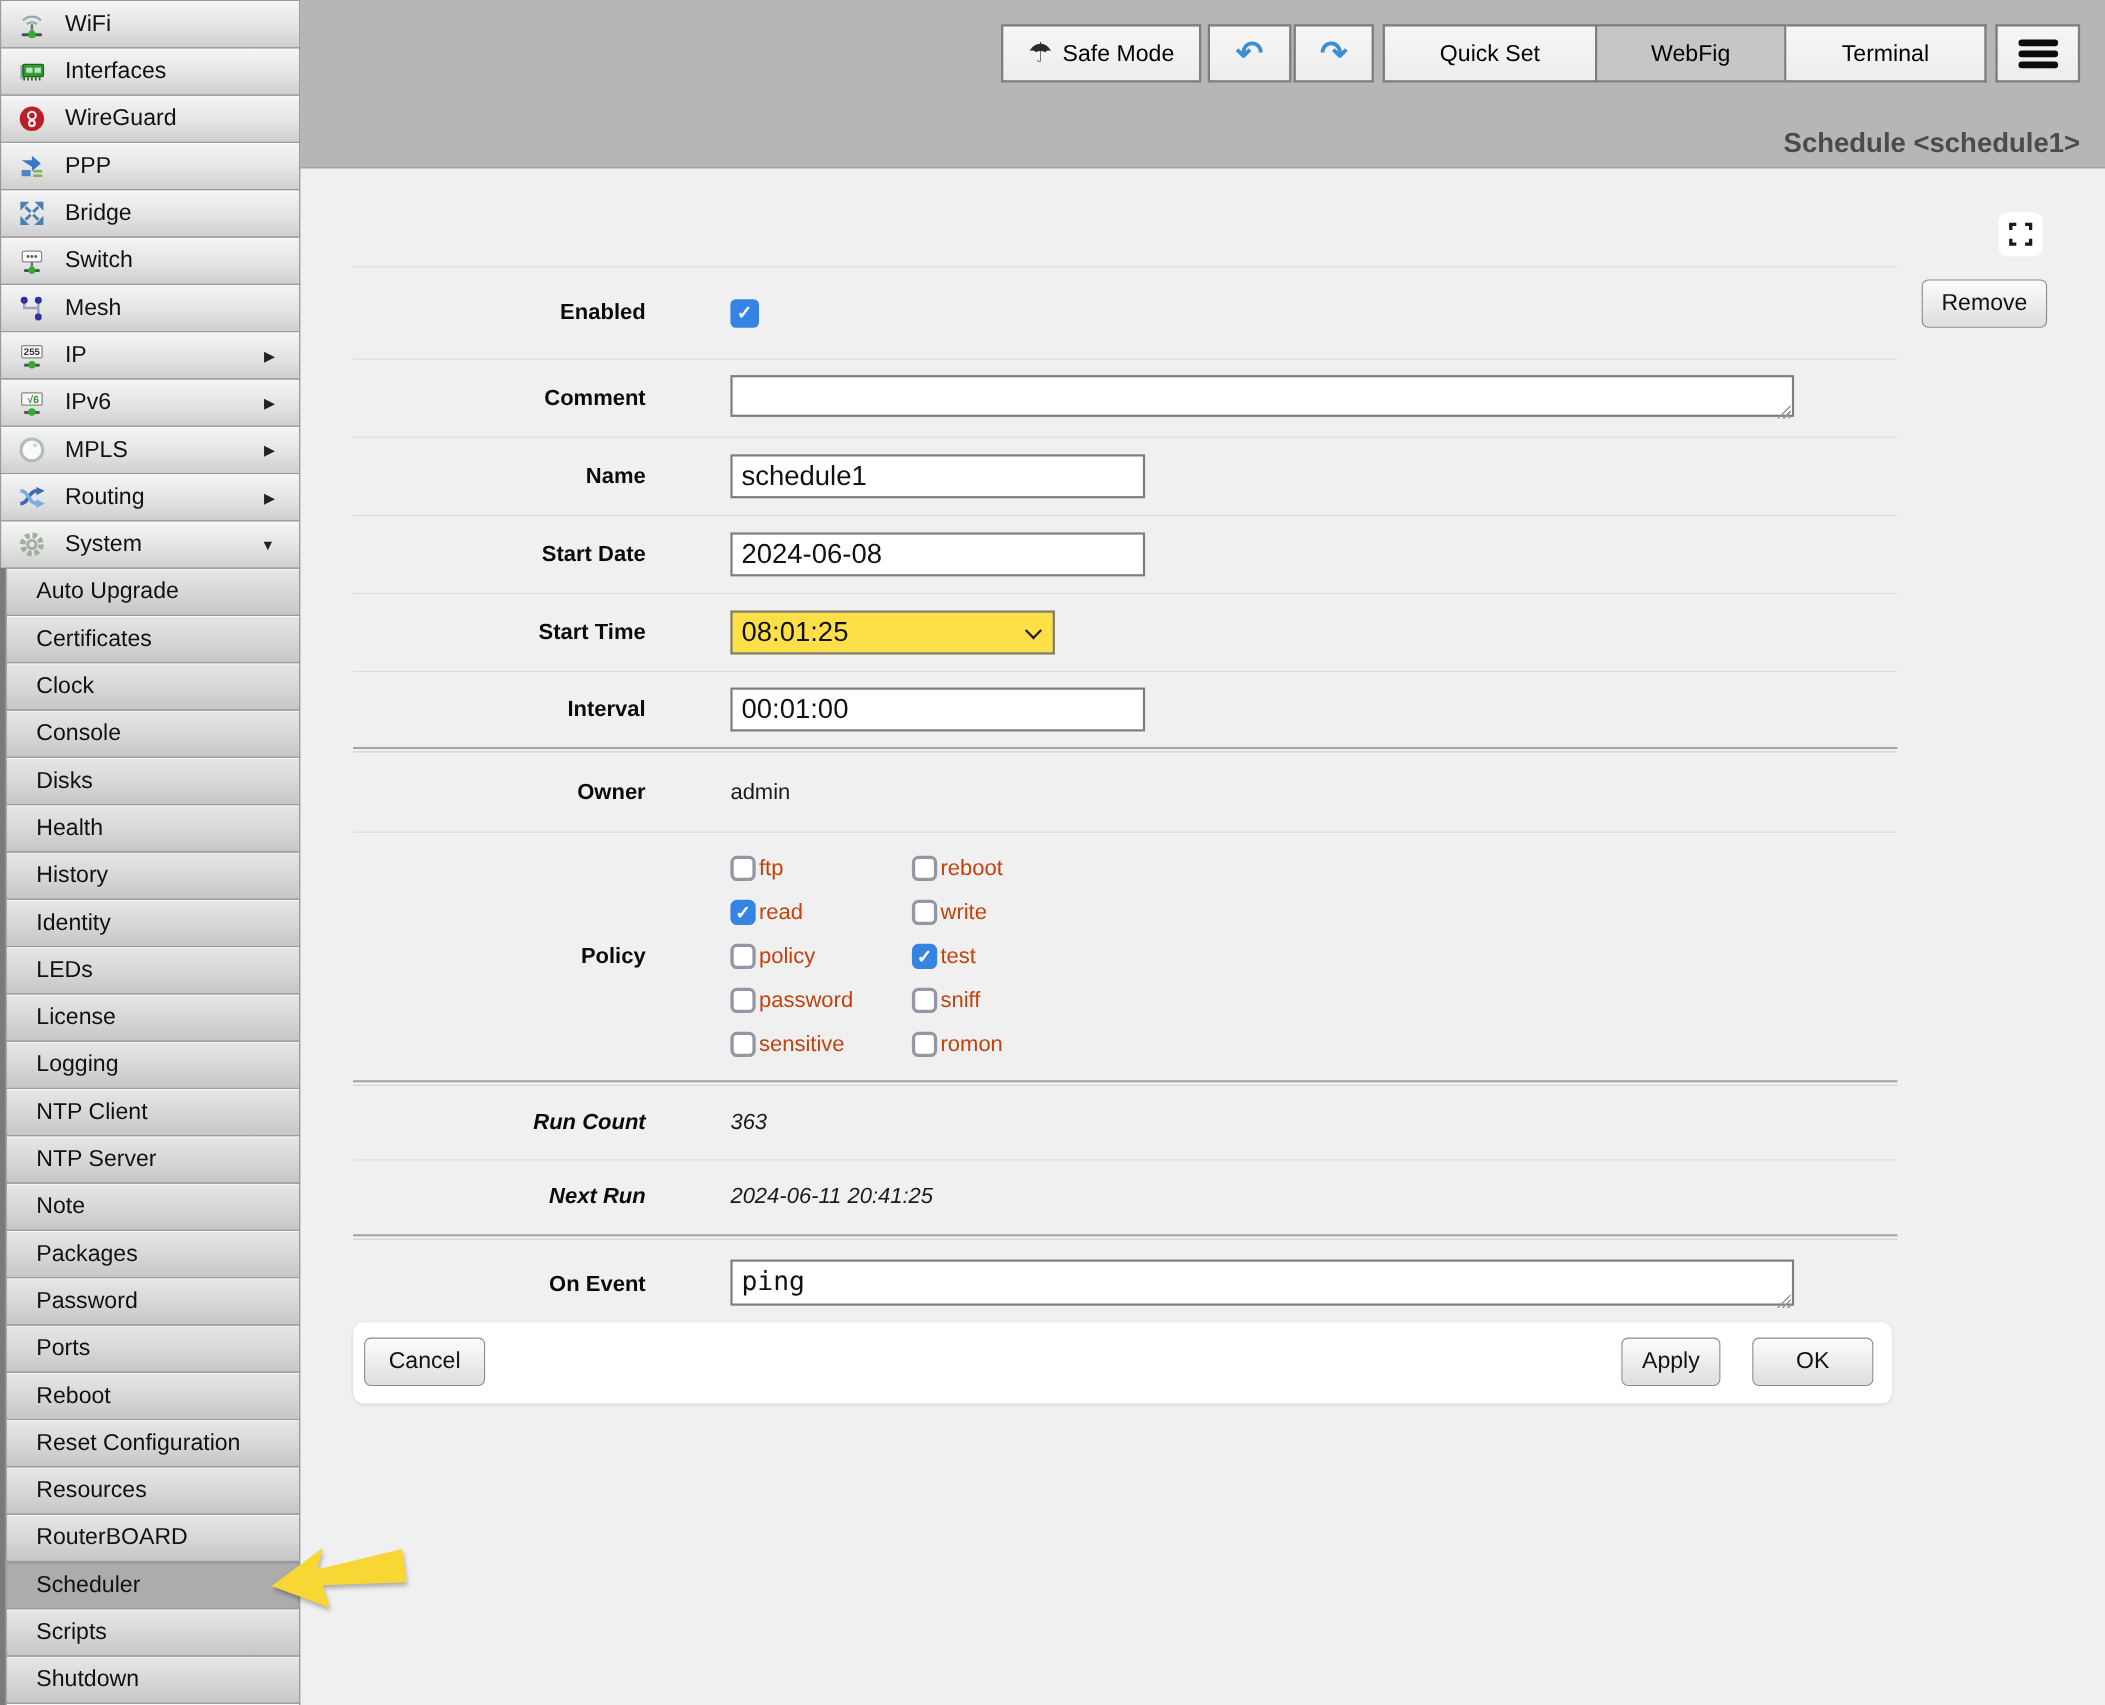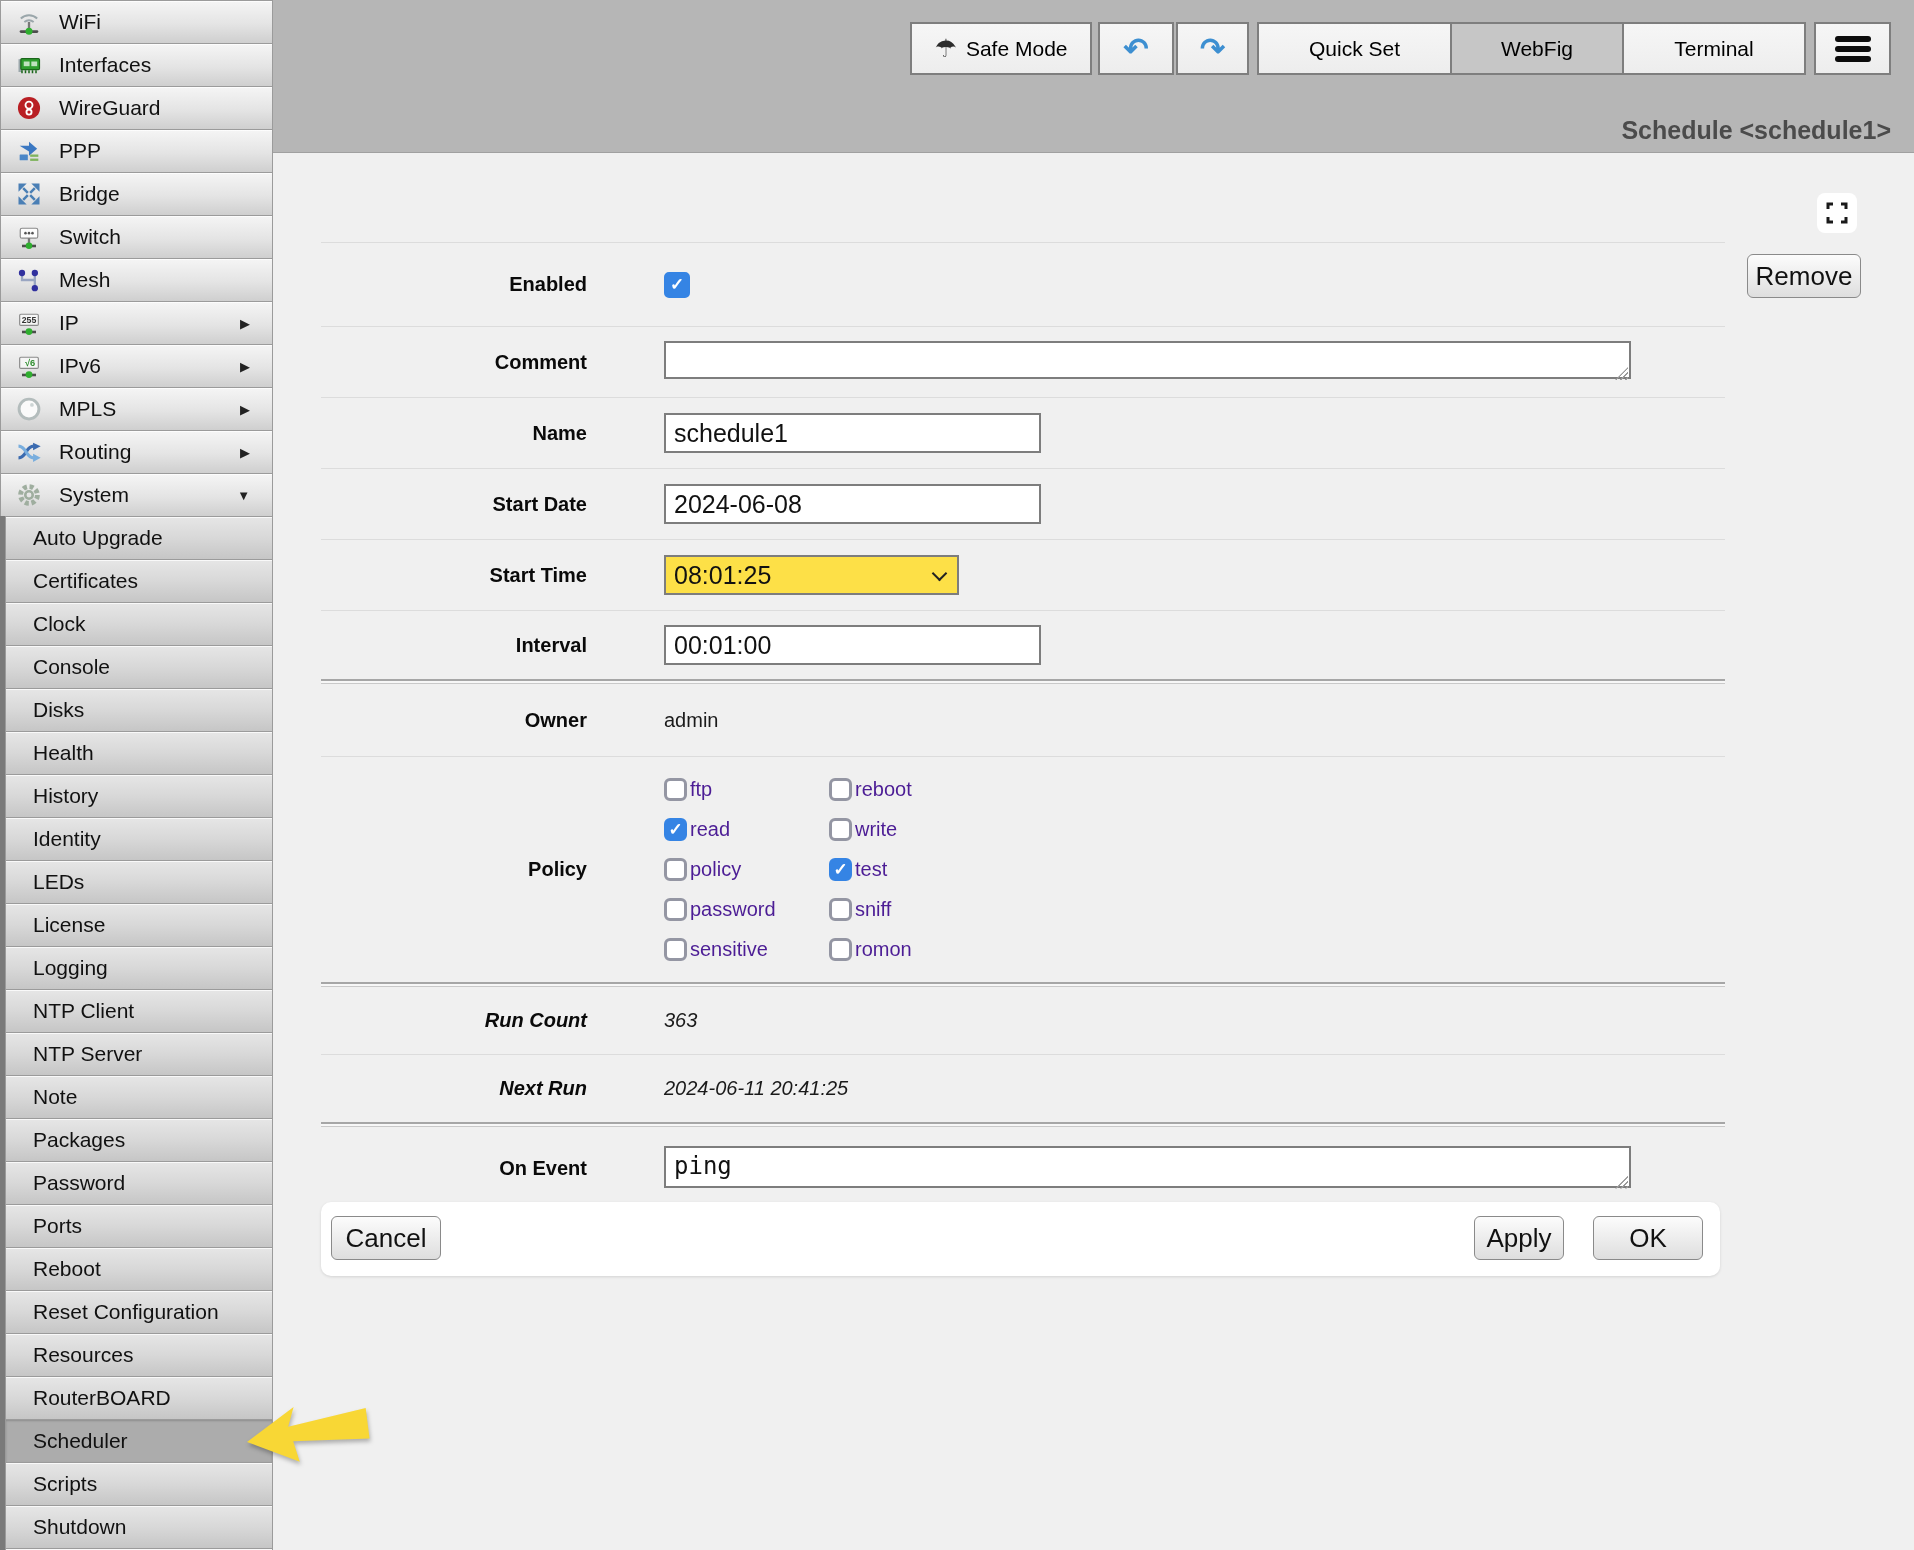--- a/index.html
+++ b/index.html
@@ -73,21 +73,21 @@
   .expand-btn {
     position:absolute; left:1540px; top:40px; width:40px; height:40px;
     background:#fff; border-radius:8px; display:flex; align-items:center; justify-content:center; cursor:pointer;
   }
   .remove-btn { position:absolute; left:1470px; top:101px; width:114px; height:44px; }
 
   .btn {
     background:linear-gradient(180deg,#fcfcfc,#dedede);
     border:1.5px solid #8a8a8a; border-radius:6px;
     font-family:"Liberation Sans", sans-serif;
-    font-size:26px; color:#111; cursor:pointer;
+    font-size:21px; color:#111; cursor:pointer;
   }
 
   .form { position:absolute; left:44px; top:0; width:1404px; }
   .gap-top { height:89px; }
   .row-sep { border-top:1px solid #dcdcdc; }
   .section-sep { height:5px; border-top:2px solid #a6a6a6; border-bottom:1px solid #c9c9c9; background:#f7f7f7; }
   .form-row { display:flex; align-items:center; }
   .h70 { height:70px; } .h68 { height:68px; } .h72 { height:72px; }
   .h225 { height:225px; } .h67 { height:67px;font-style:italic; } .h83 { height:83px; }
   .f-label { width:266px; text-align:right; font-weight:bold; font-size:20px; color:#0a0a0a; flex:none; }
@@ -123,21 +123,21 @@
     cursor:pointer;
   }
   .cb.checked { background:#3584e4; border-color:#3584e4; }
   .cb.checked::after { content:"✓"; color:#fff; font-size:17px; font-weight:bold; line-height:1; }
   .cb-big { width:26px; height:26px; border-radius:5px; }
 
   .policy-grid { display:flex; gap:0; }
   .policy-col { display:flex; flex-direction:column; gap:17px; }
   .policy-col.c1 { width:165px; }
   .pol-item { display:flex; align-items:center; }
-  .pol-label { font-size:20px; color:#4c1d95; margin-left:3px; }
+  .pol-label { font-size:20px; color:#c2410c; margin-left:3px; }
 
   
   .footer-panel {
     position:absolute; left:44px; top:1049px; width:1399px; height:74px;
     background:#fff; border-radius:10px;
     box-shadow:0 1px 3px rgba(0,0,0,.12);
   }
   .cancel-btn { position:absolute; left:10px; top:14px; width:110px; height:44px; }
   .apply-btn { position:absolute; left:1153px; top:14px; width:90px; height:44px; }
   .ok-btn { position:absolute; left:1272px; top:14px; width:110px; height:44px; }

